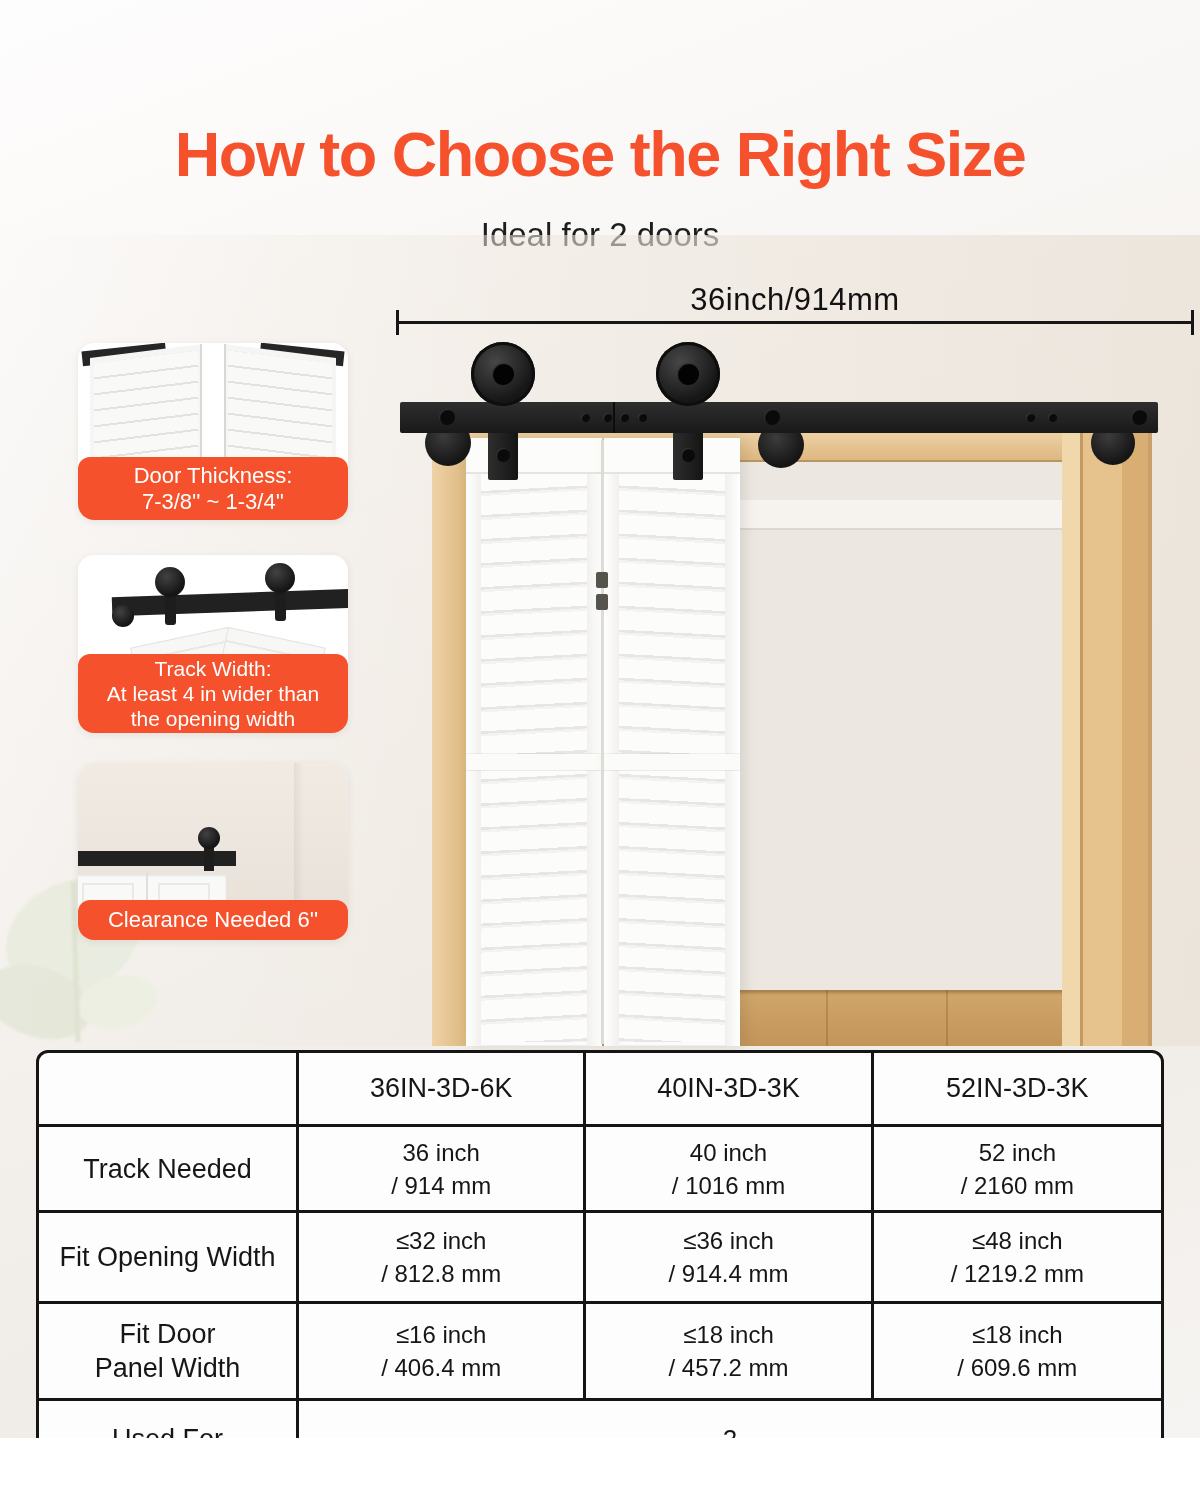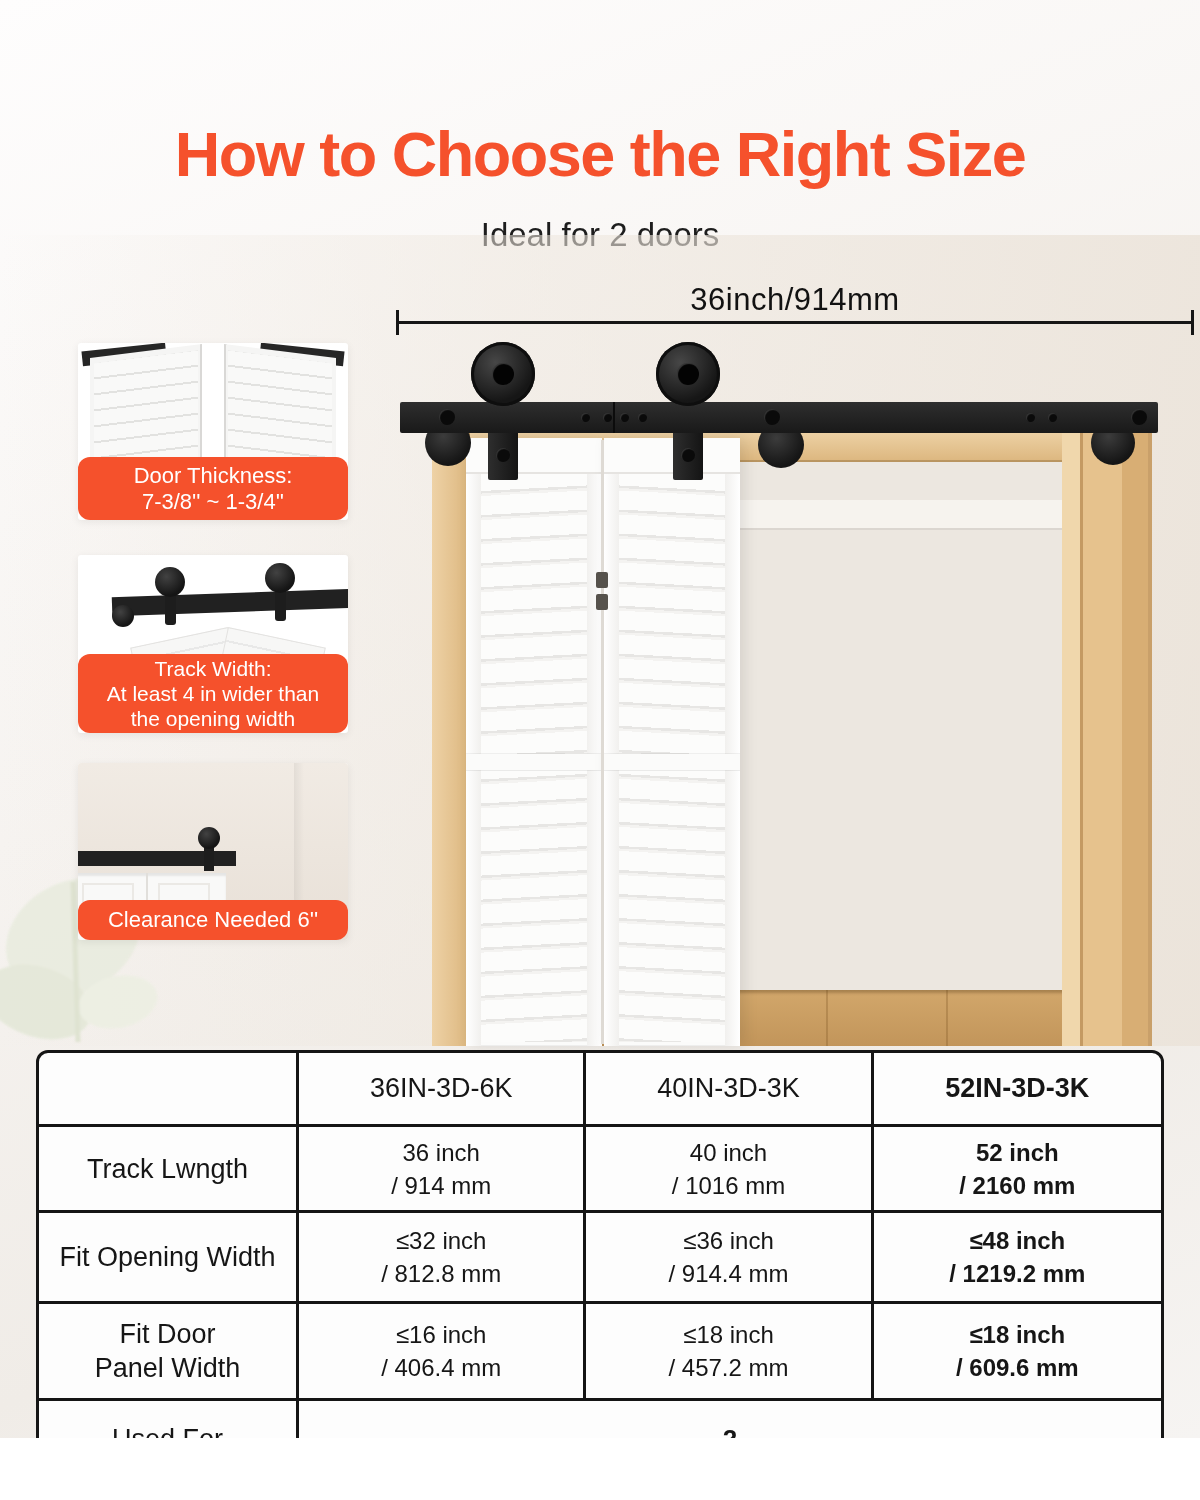--- a/index.html
+++ b/index.html
@@ -76,21 +76,21 @@
   .bar-seam{ position:absolute; left:213px; top:0; width:2px; height:31px; background:#0c0c0c; }
   .bolt{ position:absolute; border-radius:50%; background:#0a0a0a; box-shadow:inset 1px 1px 1px rgba(255,255,255,.18); }
   .strap{ position:absolute; top:348px; width:30px; height:132px; border-radius:5px 5px 2px 2px;
     background:linear-gradient(90deg,#2e2e2e,#141414); }
   .wheel{ position:absolute; width:64px; height:64px; border-radius:50%;
     background:radial-gradient(circle at 38% 32%, #474747, #161616 66%); box-shadow:inset 0 0 0 3px #0e0e0e; }
   .hub{ position:absolute; width:22px; height:22px; border-radius:50%; background:#030303; box-shadow:inset 1px 1px 1px rgba(255,255,255,.22); }
   
   .leaf-wrap{ position:absolute; left:-22px; top:852px; width:200px; height:195px; filter:blur(1px); opacity:.9; }
   
-  .card{ position:absolute; left:78px; width:270px; border-radius:3px; overflow:hidden;
+  .card{ position:absolute; left:78px; width:270px; border-radius:16px; overflow:hidden;
     background:#ffffff; box-shadow:0 2px 8px rgba(0,0,0,.07); }
   .card1{ top:343px; height:177px; } .card2{ top:555px; height:178px; } .card3{ top:763px; height:177px; }
   .callout{
     position:absolute; left:0; right:0; bottom:0; background:#F5512C; color:#ffffff;
     border-radius:12px; display:flex; flex-direction:column; justify-content:center;
     text-align:center; font-size:22px; line-height:26px;
   }
   .card1 .callout{ height:63px; } .card2 .callout{ height:79px; font-size:21px; line-height:25px;margin-top:16px; } .card3 .callout{ height:40px; }
   
   .c1-door{ position:absolute; top:8px; width:112px; height:165px; background:#f5f5f4; }
@@ -119,21 +119,21 @@
   .c3-panelline{ position:absolute; top:10px; width:52px; height:50px; border:2px solid #ebe9e5; }
   
   .spec-table{
     position:absolute; left:36px; top:1050px; width:1128px; height:430px;
     background:#fdfdfd; border:3px solid #151515; border-radius:12px; overflow:hidden;
     display:grid; grid-template-columns:260px 1fr 1fr 1fr; grid-template-rows:74px 86px 91px 97px 1fr;
     color:#161616;
   }
   .cell{ border-right:3px solid #151515; border-bottom:3px solid #151515;
     display:flex; flex-direction:column; align-items:center; justify-content:center; text-align:center; }
-  .cell.lastcol{ border-right:none;font-weight:bold; } .cell.lastrow{ border-bottom:none; }
+  .cell.lastcol{ border-right:none; } .cell.lastrow{ border-bottom:none; }
   .cell.hdr{ font-size:27px; }
   .cell.rowlabel{ font-size:27px; line-height:34px; }
   .cell.val{ font-size:24px; line-height:33px; }
   .cell.merged{ grid-column:2/5; font-size:26px; }
 </style>
 </head>
 <body>
 
 <div id="canvas">
 
@@ -256,21 +256,21 @@
   </div>
 
   <div class="spec-table">
 
     <div class="cell hdr"></div>
     <div class="cell hdr">36IN-3D-6K</div>
     <div class="cell hdr">40IN-3D-3K</div>
     <div class="cell hdr lastcol">52IN-3D-3K</div>
 
     <div class="cell rowlabel">
-      <span>Track Lwngth</span>
+      <span>Track Needed</span>
     </div>
     <div class="cell val">
       <span>36 inch</span>
         <span>/ 914 mm</span>
     </div>
     <div class="cell val">
       <span>40 inch</span>
         <span>/ 1016 mm</span>
     </div>
     <div class="cell val lastcol">

